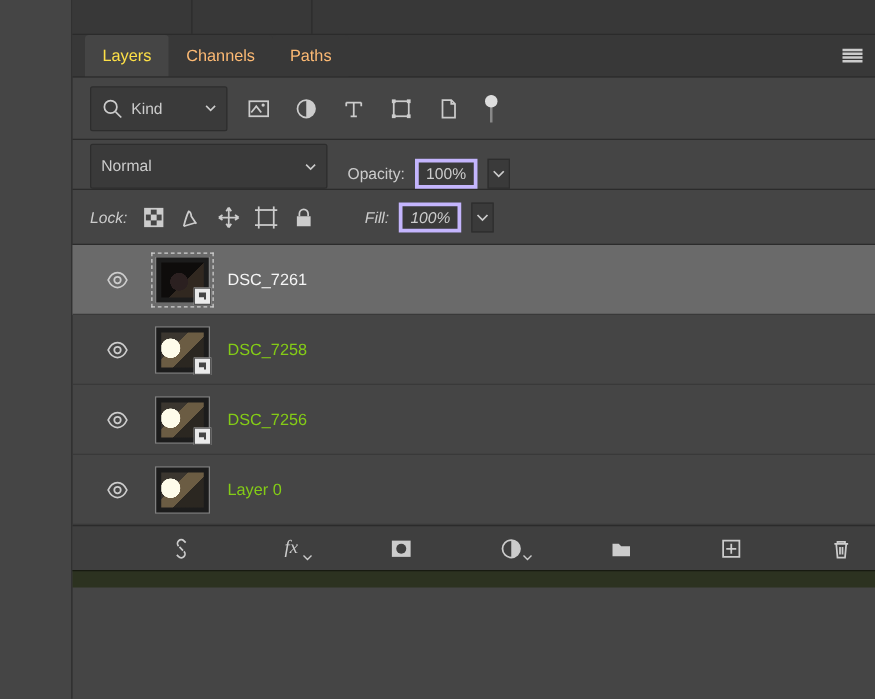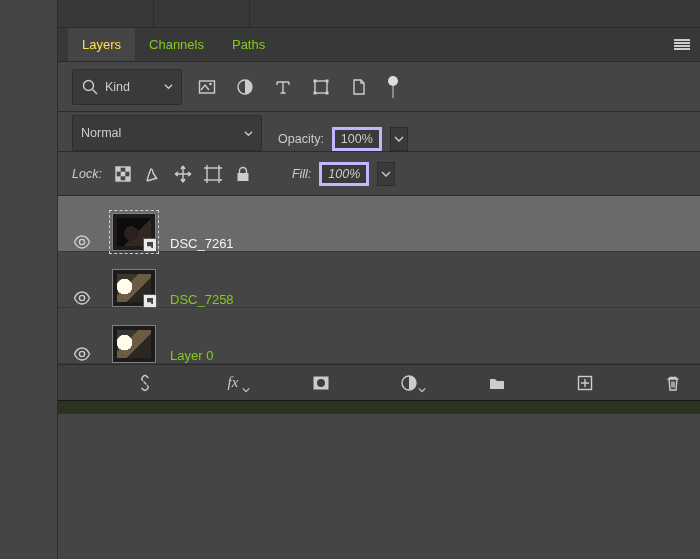--- a/index.html
+++ b/index.html
@@ -35,21 +35,21 @@
     background: #383838;
     border-bottom: 1px solid #2b2b2b;
     padding-left: 10px;
     position: relative;
   }
   .tab {
     padding: 0 14px;
     display: flex;
     align-items: center;
     font-size: 13px;
-    color: #84cc16;
+    color: #fdba74;
     border-top-left-radius: 3px;
     border-top-right-radius: 3px;
     cursor: pointer;
   }
   .tab.active { background: #454545; color: #fde047; font-weight: 500; }
   .tab:not(.active) { background: #383838; }
   .panel-menu {
     position: absolute; right: 10px; top: 50%; transform: translateY(-50%);
     width: 16px; height: 12px; display: flex; flex-direction: column; justify-content: space-between;
     cursor: pointer;
@@ -83,22 +83,22 @@
   }
   .pct-chev { width: 18px; height: 24px; border: 1px solid #2d2d2d; display: flex; align-items: center; justify-content: center; background: #3a3a3a; }
   
   .lock-row { height: 44px; display: flex; align-items: center; padding: 0 14px; gap: 12px; border-bottom: 1px solid #2b2b2b; font-style: italic; }
   .lock-icons { display: flex; gap: 12px; align-items: center; }
   .licon { width: 18px; height: 18px; display: flex; align-items: center; justify-content: center; color: #cccccc; }
   .fill-group { margin-left: 28px; display: flex; align-items: center; gap: 8px; }
   
   .layers-list { }
   .layer-row {
-    display: flex; align-items: flex-end; height: 56px;
-    border-bottom: 1px solid #393939; padding-left: 4px;
+    display: flex; align-items: center; height: 56px;
+    border-bottom: 1px solid #393939; padding-left: 16px;
   }
   .layer-row.selected { background: #6a6a6a; }
   .eye-cell { width: 40px; display: flex; align-items: center; justify-content: center; }
   .indent { width: 10px; }
   .thumb {
     width: 44px; height: 38px; border: 1px solid #808080; background: #1c1c1c;
     position: relative; margin-right: 14px;
   }
   .thumb.dashed::before {
     content: ""; position: absolute; inset: -4px; border: 1px dashed #cfcfcf;
@@ -330,20 +330,36 @@
       <span class="licon">
         <svg viewBox="0 0 18 18">
               <path d="M1.5 9 C3.5 4.5 6.5 3 9 3 s5.5 1.5 7.5 6 c-2 4.5 -5 6 -7.5 6 s-5.5 -1.5 -7.5 -6 Z"></path>
               <circle cx="9" cy="9" r="2.6"></circle>
             </svg>
       </span>
     </div>
     <div class="indent"></div>
     <div class="thumb">
       <div class="tpat"></div>
+    <div class="smart"></div>
+        </div>
+    <span class="layer-name">DSC_7256</span>
+  </div>
+      <div class="layer-row">
+    <div class="eye-cell">
+      <span class="licon">
+        <svg viewBox="0 0 18 18">
+              <path d="M1.5 9 C3.5 4.5 6.5 3 9 3 s5.5 1.5 7.5 6 c-2 4.5 -5 6 -7.5 6 s-5.5 -1.5 -7.5 -6 Z"></path>
+              <circle cx="9" cy="9" r="2.6"></circle>
+            </svg>
+      </span>
+    </div>
+    <div class="indent"></div>
+    <div class="thumb">
+      <div class="tpat"></div>
     </div>
     <span class="layer-name">Layer 0</span>
   </div>
     </div>
 
   <div class="footer">
     <span class="fbtn">
         <svg viewBox="0 0 18 18">
           <path d="M6 9 a3 3 0 0 1 0 -6 h2 M12 9 a3 3 0 0 1 0 6 h-2 M7 9 h4" transform="rotate(45 9 9)"></path>
         </svg>

